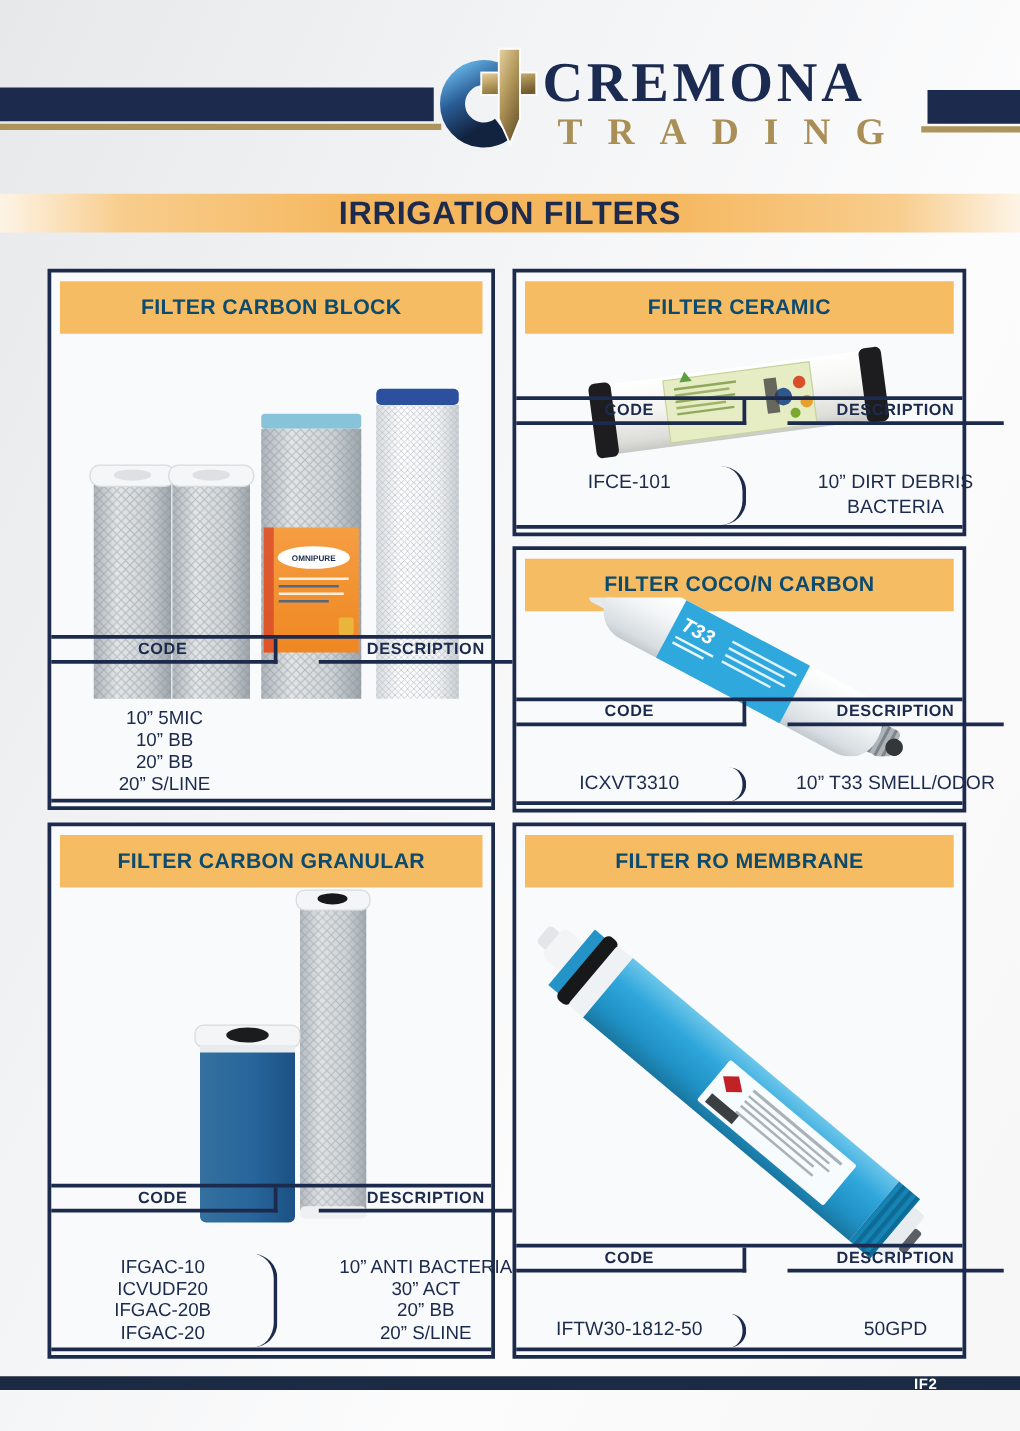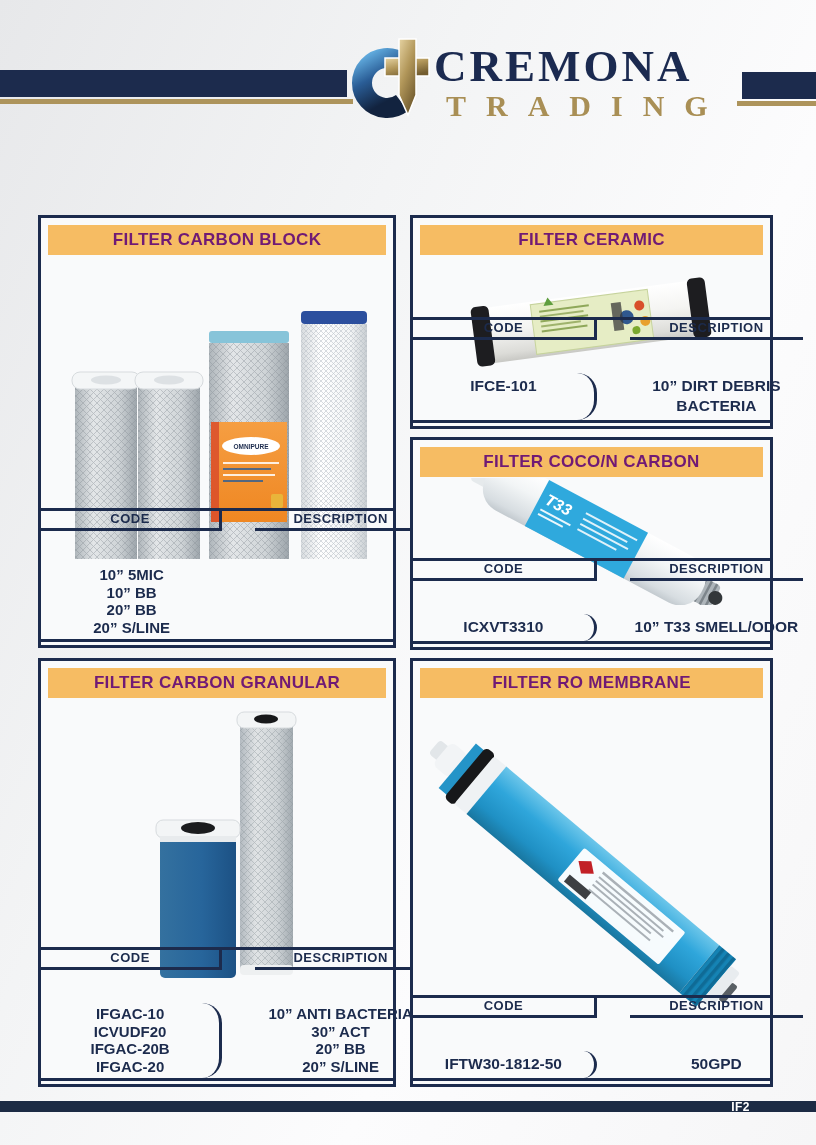--- a/index.html
+++ b/index.html
@@ -27,36 +27,36 @@
     position:absolute;left:0;top:155px;width:816px;height:31px;
     background:linear-gradient(90deg,#fdf4e6 0%,#f8cd8d 12%,#f5b75e 35%,#f5b75e 65%,#f8cd8d 88%,#fdf4e6 100%);
     display:flex;align-items:center;justify-content:center;
   }
   .title-band span{font-weight:bold;font-size:26px;letter-spacing:.5px;color:#1c2b4d;}
   
   .card{
     position:absolute;background:#f9fafb;border:3px solid #1c2b4d;box-sizing:border-box;
   }
   .card-band{
-    position:absolute;left:7px;right:7px;top:7px;height:30px;background:#f6bc63;
+    position:absolute;left:7px;right:7px;top:7px;height:42px;background:#f6bc63;
     display:flex;align-items:center;justify-content:center;
-    font-weight:bold;font-size:17px;color:#701a75;letter-spacing:.3px;
+    font-weight:bold;font-size:17px;color:#0c4a6e;letter-spacing:.3px;
   }
   .card-art{position:absolute;left:0;top:38px;}
   .spec{
     position:absolute;left:0;right:0;bottom:3px;
     border-top:3px solid #1c2b4d;border-bottom:3px solid #1c2b4d;
     display:grid;grid-template-columns:51.5% 48.5%;gap:33px;
   }
   .hcell{
     font-weight:bold;font-size:13px;letter-spacing:.5px;text-align:center;
     padding:0 0 2px;border-bottom:3px solid #1c2b4d;color:#1c2b4d;
   }
   .bcell{
-    text-align:center;font-weight:bold;font-size:15px;line-height:17.5px;
+    text-align:center;font-weight:normal;font-size:15px;line-height:17.5px;
     padding:2px 0 3px;color:#1c2b4d;border-radius:20px;
   }
   .col-divider{border-right:3px solid #1c2b4d;}
   .spec.single .bcell{font-size:15.5px;line-height:20px;padding:3px 0 4px;}
   
   .footer-bar{
     position:absolute;left:0;top:1101px;width:816px;height:11px;background:#1c2b44;
     display:flex;align-items:center;justify-content:flex-end;padding-right:66px;box-sizing:border-box;
   }
   .footer-bar span{color:#ffffff;font-weight:bold;font-size:12px;letter-spacing:.5px;}
@@ -84,20 +84,23 @@
           <stop offset="1" stop-color="#735d30"></stop>
       </linearGradient>
     </defs>
     <path d="M 51 26 A 25 25 0 1 0 51 66" fill="none" stroke="url(#cGrad)" stroke-width="20"></path>
     <rect x="34" y="21" width="44" height="18" fill="url(#gGrad)" stroke="#ffffff" stroke-width="1.5"></rect>
     <polygon points="48,2 65,2 65,58 57,78 48,58" fill="url(#gGrad)" stroke="#ffffff" stroke-width="1.5"></polygon>
   </svg>
   <div class="brand-name">CREMONA</div>
   <div class="brand-sub">TRADING</div>
 
+  <div class="title-band">
+    <span>IRRIGATION FILTERS</span>
+  </div>
 
   <section class="card" style="left:38px;top:215px;width:358px;height:433px;">
     <div class="card-band">FILTER CARBON BLOCK</div>
     <svg class="card-art" width="352" height="303" viewBox="0 0 352 303">
       <defs>
         <pattern id="mesh1" width="7" height="7" patternUnits="userSpaceOnUse">
           <path d="M0 0 L7 7 M7 0 L0 7" stroke="#868e96" stroke-width="0.8" opacity="0.5"></path>
         </pattern>
         <pattern id="mesh2" width="5" height="5" patternUnits="userSpaceOnUse">
           <path d="M0 0 L5 5 M5 0 L0 5" stroke="#b6bdc4" stroke-width="0.7" opacity="0.8"></path>

